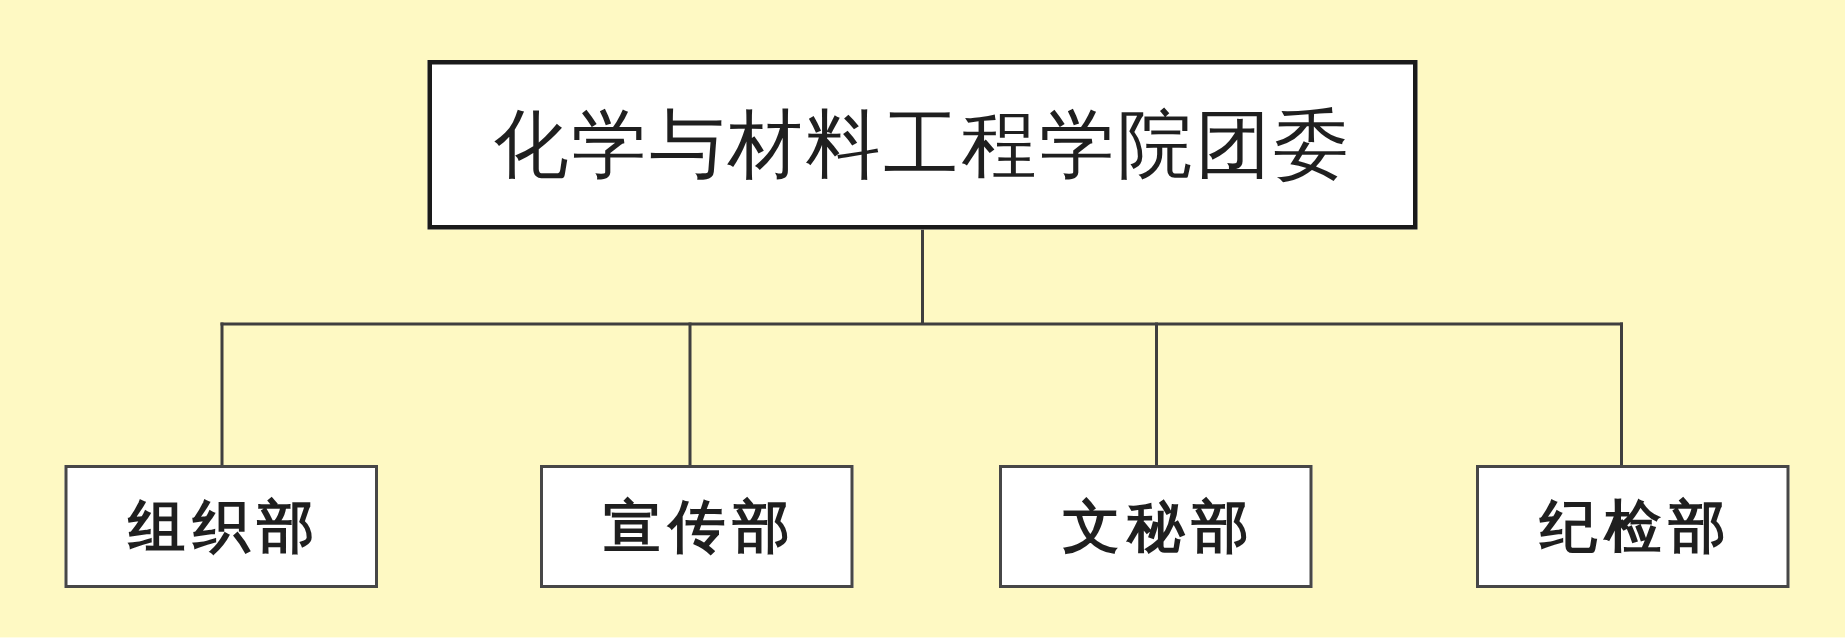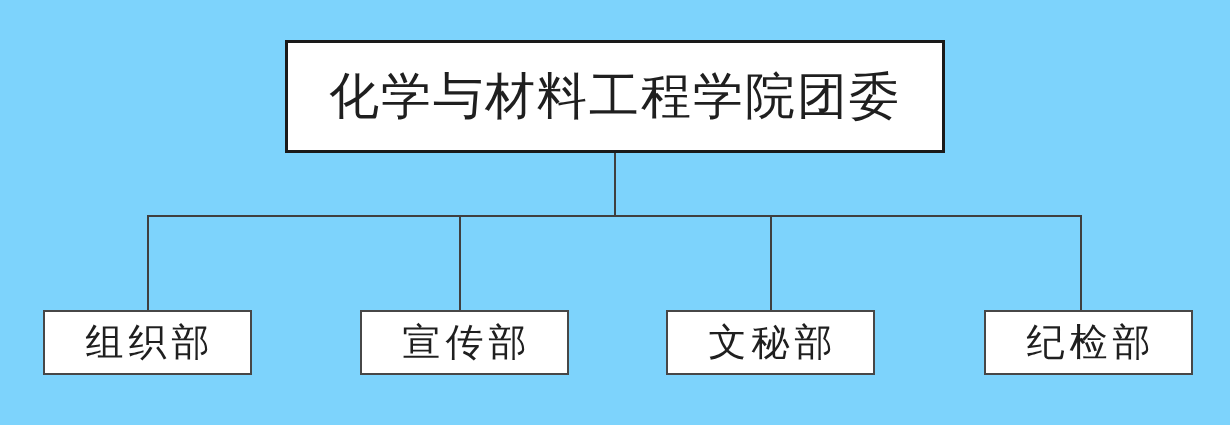--- a/index.html
+++ b/index.html
@@ -4,21 +4,21 @@
 <style>
   html, body {
     margin: 0;
     padding: 0;
     background: #ffffff;
   }
   .canvas {
     position: relative;
     width: 1230px;
     height: 425px;
-    background: #7dd3fc;
+    background: #fef9c3;
     font-family: "Liberation Sans", "DejaVu Sans", sans-serif;
     overflow: hidden;
   }
   .node {
     position: absolute;
     box-sizing: border-box;
     background: #ffffff;
     display: flex;
     align-items: center;
     justify-content: center;
@@ -31,25 +31,26 @@
     width: 660px;
     height: 113px;
     border: 3px solid #1a1a1a;
     font-size: 50px;
     letter-spacing: 2px;
     z-index: 2;
   }
   .child-node {
     top: 310px;
     width: 209px;
-    height: 65px;
+    height: 82px;
     border: 2.5px solid #474747;
     font-size: 38px;
     letter-spacing: 5px;
     z-index: 2;
+    font-weight: bold;
   }
   .child-node .label { padding-left: 5px; } 
   .child-1 { left: 43px;  }
   .child-2 { left: 360px; text-align: right; }
   .child-3 { left: 666px; justify-content: center; }
   .child-4 { left: 984px; }
   .line {
     position: absolute;
     background: #3f3f3f;
     z-index: 1;

